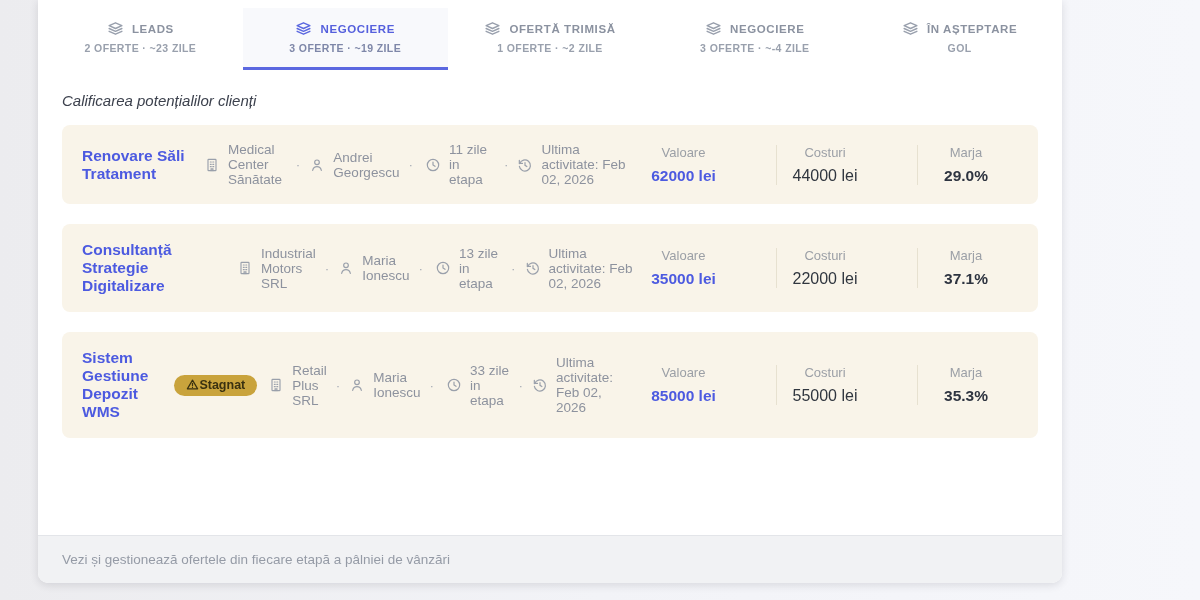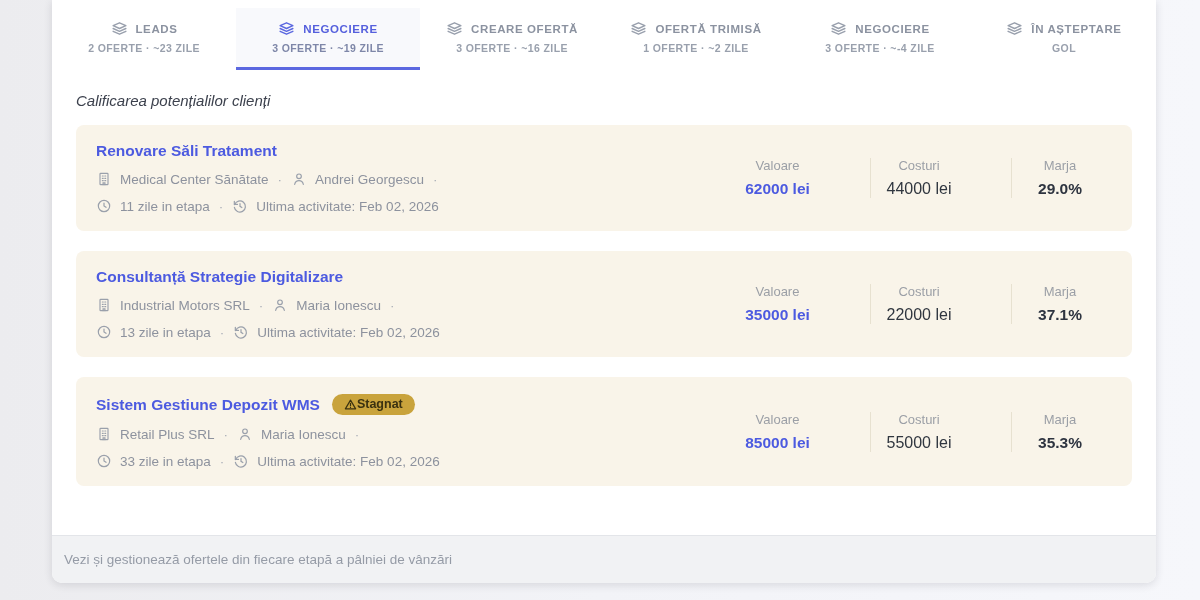--- a/index.html
+++ b/index.html
@@ -2,21 +2,21 @@
 <html><head>
 <meta charset="utf-8">
 <style>
   * { margin:0; padding:0; box-sizing:border-box; }
   html,body { width:1200px; height:600px; overflow:hidden; }
   body {
     font-family:"Liberation Sans", sans-serif;
     background:linear-gradient(90deg,#ececef 0%,#f2f3f7 50%,#f6f7fb 100%);
   }
   .panel {
-    position:absolute; left:52px; top:0; width:1104px; height:583px;
+    position:absolute; left:38px; top:0; width:1024px; height:583px;
     background:#ffffff; border-radius:0 0 10px 10px;
     box-shadow:0 2px 8px rgba(40,45,60,.14);
     display:flex; flex-direction:column;
   }
   
   .tabs { display:flex; margin-top:8px; }
   .tab {
     flex:1; display:flex; flex-direction:column; align-items:center; justify-content:center;
     gap:5px; padding:12px 6px 13px; cursor:pointer; border-bottom:3px solid transparent;
   }
@@ -28,21 +28,21 @@
   .tab.active .tab-label { color:#5560dd; }
   .tab-meta { font-size:10.5px; letter-spacing:.4px; color:#99a0ad; font-weight:bold; }
   .tab.active .tab-meta { color:#7e87a8; }
   
   .content { flex:1; padding:22px 24px 0; }
   .heading { font-size:15px; font-style:italic; font-weight:500; color:#3c414d; margin:0 0 16px; }
   .card {
     background:#f9f4e9; border-radius:8px; padding:17px 24px 17px 20px; margin-bottom:20px;
     display:flex; justify-content:space-between; align-items:center; cursor:pointer;
   }
-  .card-left { display:flex; flex-direction:column; gap:11px; }
+  .card-left { display:flex; gap:11px; }
   .title-row { display:flex; align-items:center; gap:12px; }
   .card-title { font-size:15.5px; font-weight:bold; color:#4c5ae0; cursor:pointer; }
   .badge {
     display:inline-flex; align-items:center; background:#c9a33c; color:#3a3110;
     font-size:12.5px; font-weight:bold; padding:3px 12px 4px; border-radius:12px;
   }
   .badge .bicon { width:13px; height:13px; display:inline-flex; }
   .meta-row { display:flex; align-items:center; gap:8px; font-size:13.5px; color:#8d929e; }
   .meta-row .micon { width:16px; height:16px; color:#9aa0ab; display:inline-flex; flex:none; }
   .sep { color:#a8adb6; padding:0 1px; }
@@ -50,21 +50,21 @@
   .stats { display:flex; align-items:stretch;gap:44px; }
   .stat { width:97px; text-align:center; display:flex; flex-direction:column; gap:7px; justify-content:center; }
   .stat + .stat { border-left:1px solid #e7e1d0; }
   .stat-label { font-size:13px; color:#9b9fa6; }
   .stat-value { font-size:15.5px; font-weight:bold; color:#2e3440; }
   .stat-value.accent { color:#4c5ae0; }
   .stat-value.plain { font-weight:normal; color:#30363f; font-size:16px; }
   
   .footer {
     height:48px; background:#f1f2f4; border-top:1px solid #e3e5e9;
-    border-radius:0 0 10px 10px; display:flex; align-items:center; padding:0 12px;
+    border-radius:0 0 10px 10px; display:flex; align-items:center; padding:0 24px;
   }
   .footer-text { font-size:13.5px; color:#959ba6; }
   svg { display:block; width:100%; height:100%; }
 </style>
 </head>
 <body>
 
 <div class="panel">
 
   <div class="tabs">
@@ -90,33 +90,20 @@
               <path d="M12 4 L21 8 12 12 3 8 Z"></path>
               <path d="M3 12 l9 4 9-4"></path>
               <path d="M3 16 l9 4 9-4"></path>
             </svg>
           </span>
         <span class="tab-label">NEGOCIERE</span>
       </div>
       <div class="tab-meta">3 OFERTE · ~19 ZILE</div>
     </div>
 
-    <div class="tab">
-      <div class="tab-top">
-        <span class="ticon">
-            <svg viewBox="0 0 24 24" fill="none" stroke="currentColor" stroke-width="2" stroke-linejoin="round" stroke-linecap="round">
-              <path d="M12 4 L21 8 12 12 3 8 Z"></path>
-              <path d="M3 12 l9 4 9-4"></path>
-              <path d="M3 16 l9 4 9-4"></path>
-            </svg>
-          </span>
-        <span class="tab-label">CREARE OFERTĂ</span>
-      </div>
-      <div class="tab-meta">3 OFERTE · ~16 ZILE</div>
-    </div>
 
     <div class="tab">
       <div class="tab-top">
         <span class="ticon">
             <svg viewBox="0 0 24 24" fill="none" stroke="currentColor" stroke-width="2" stroke-linejoin="round" stroke-linecap="round">
               <path d="M12 4 L21 8 12 12 3 8 Z"></path>
               <path d="M3 12 l9 4 9-4"></path>
               <path d="M3 16 l9 4 9-4"></path>
             </svg>
           </span>

